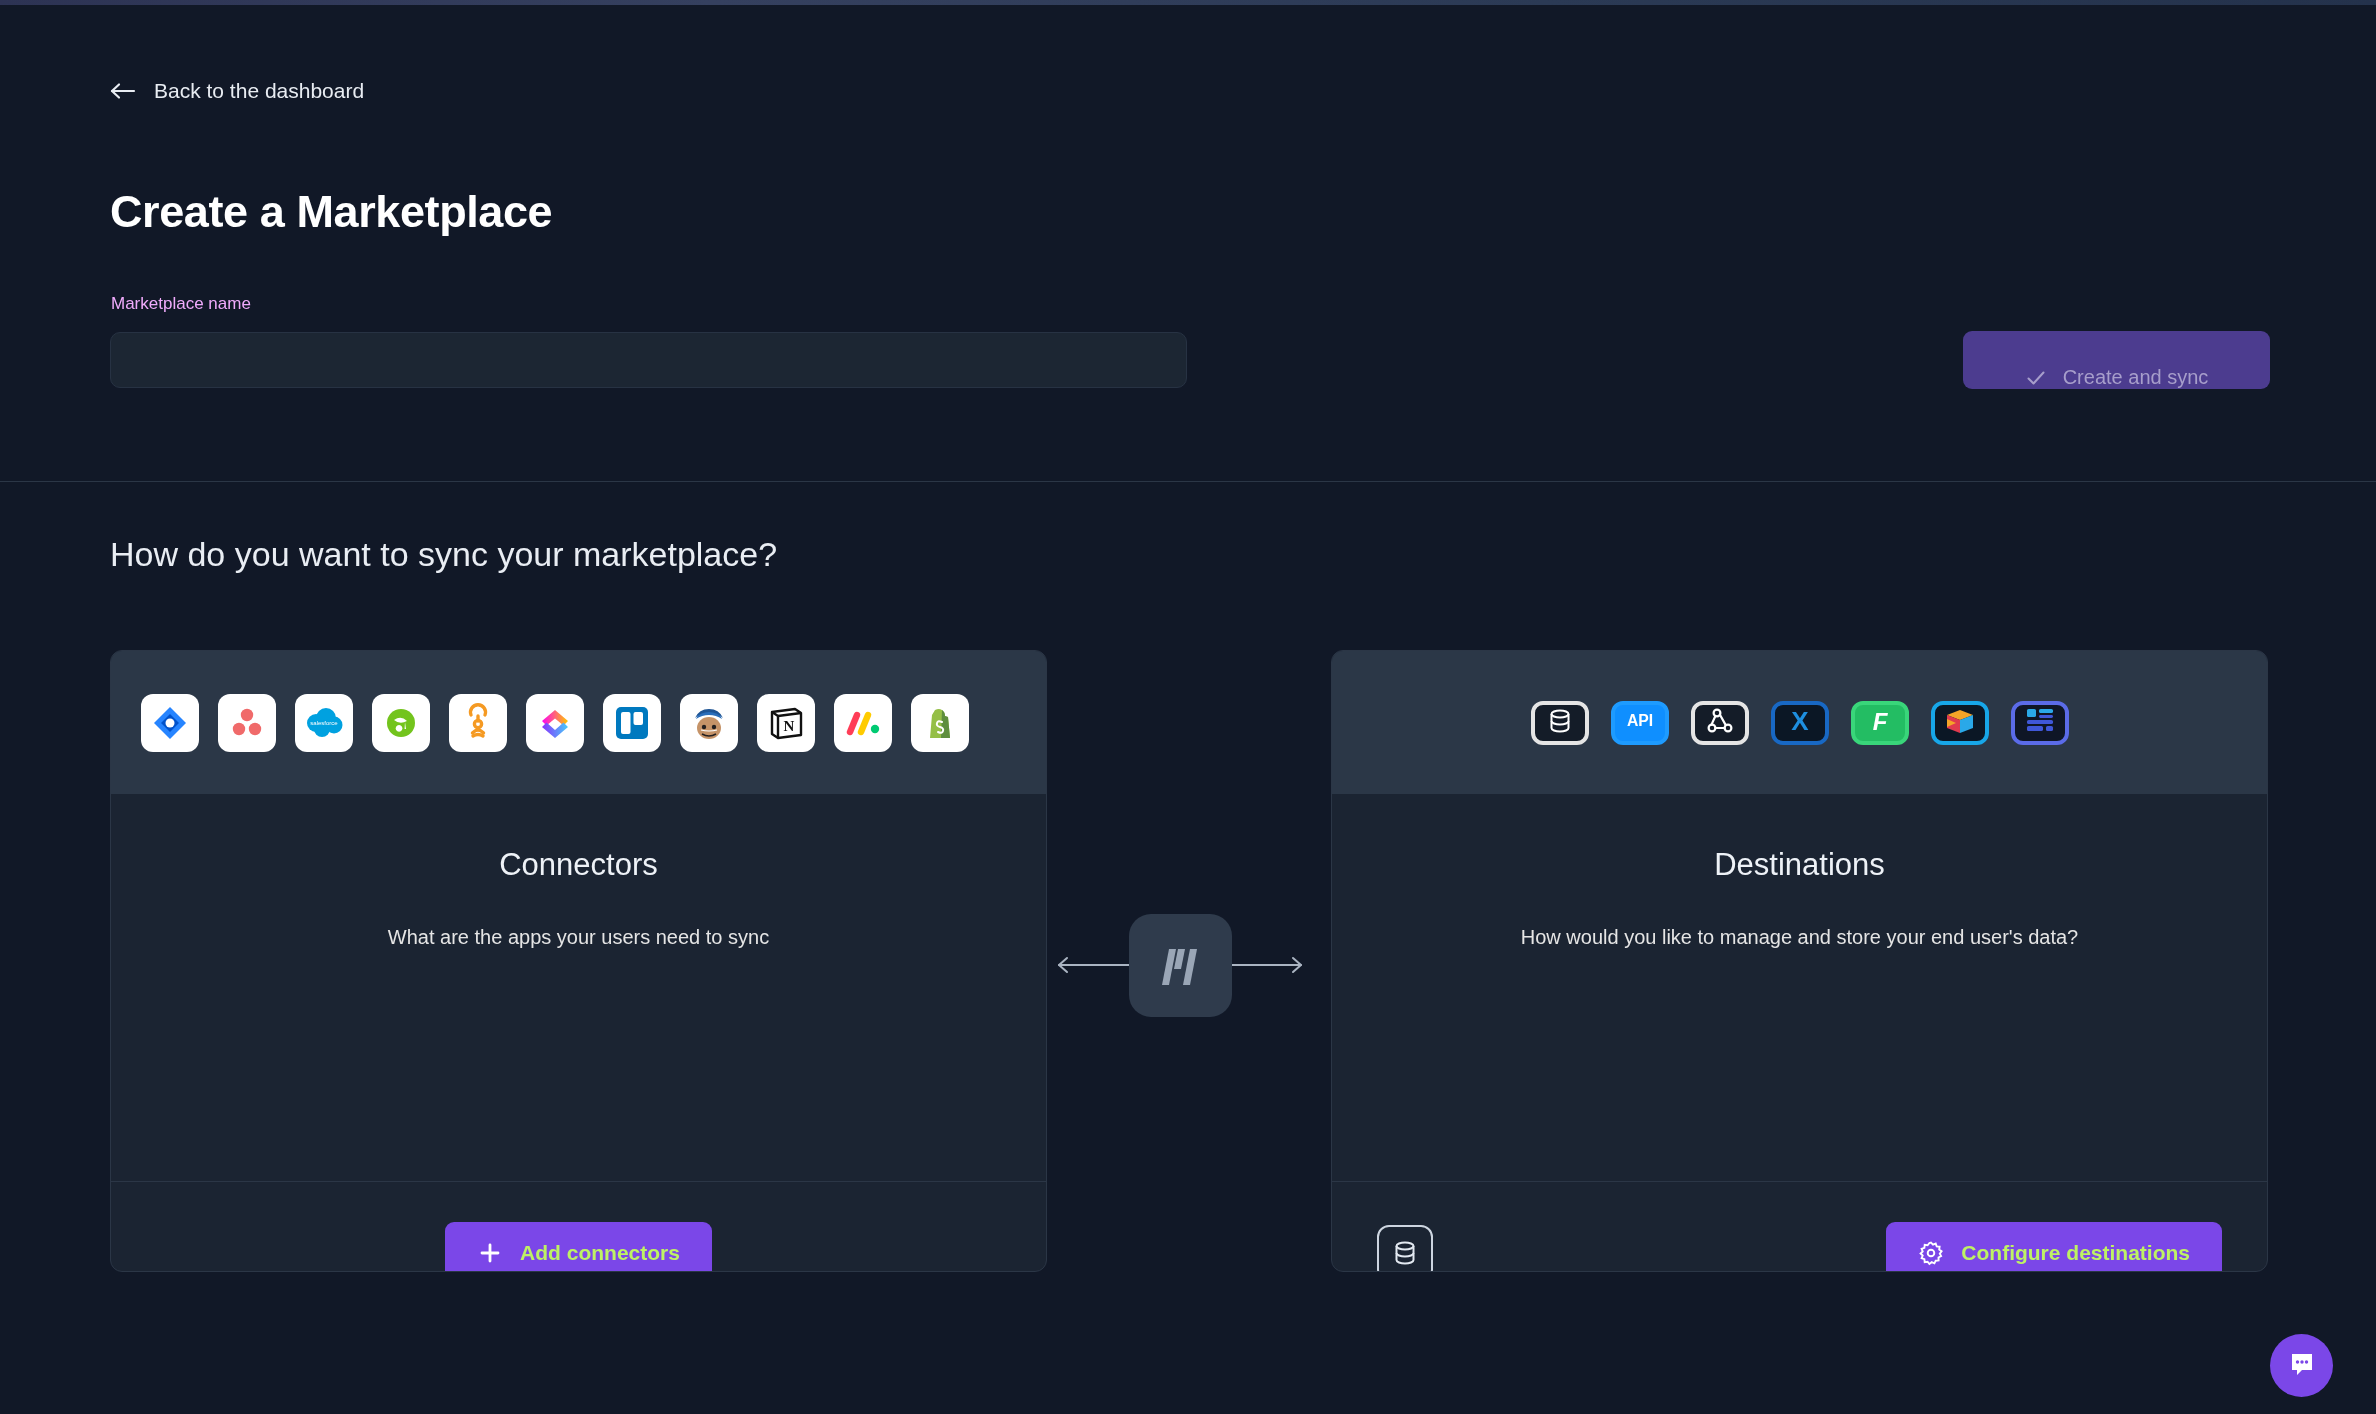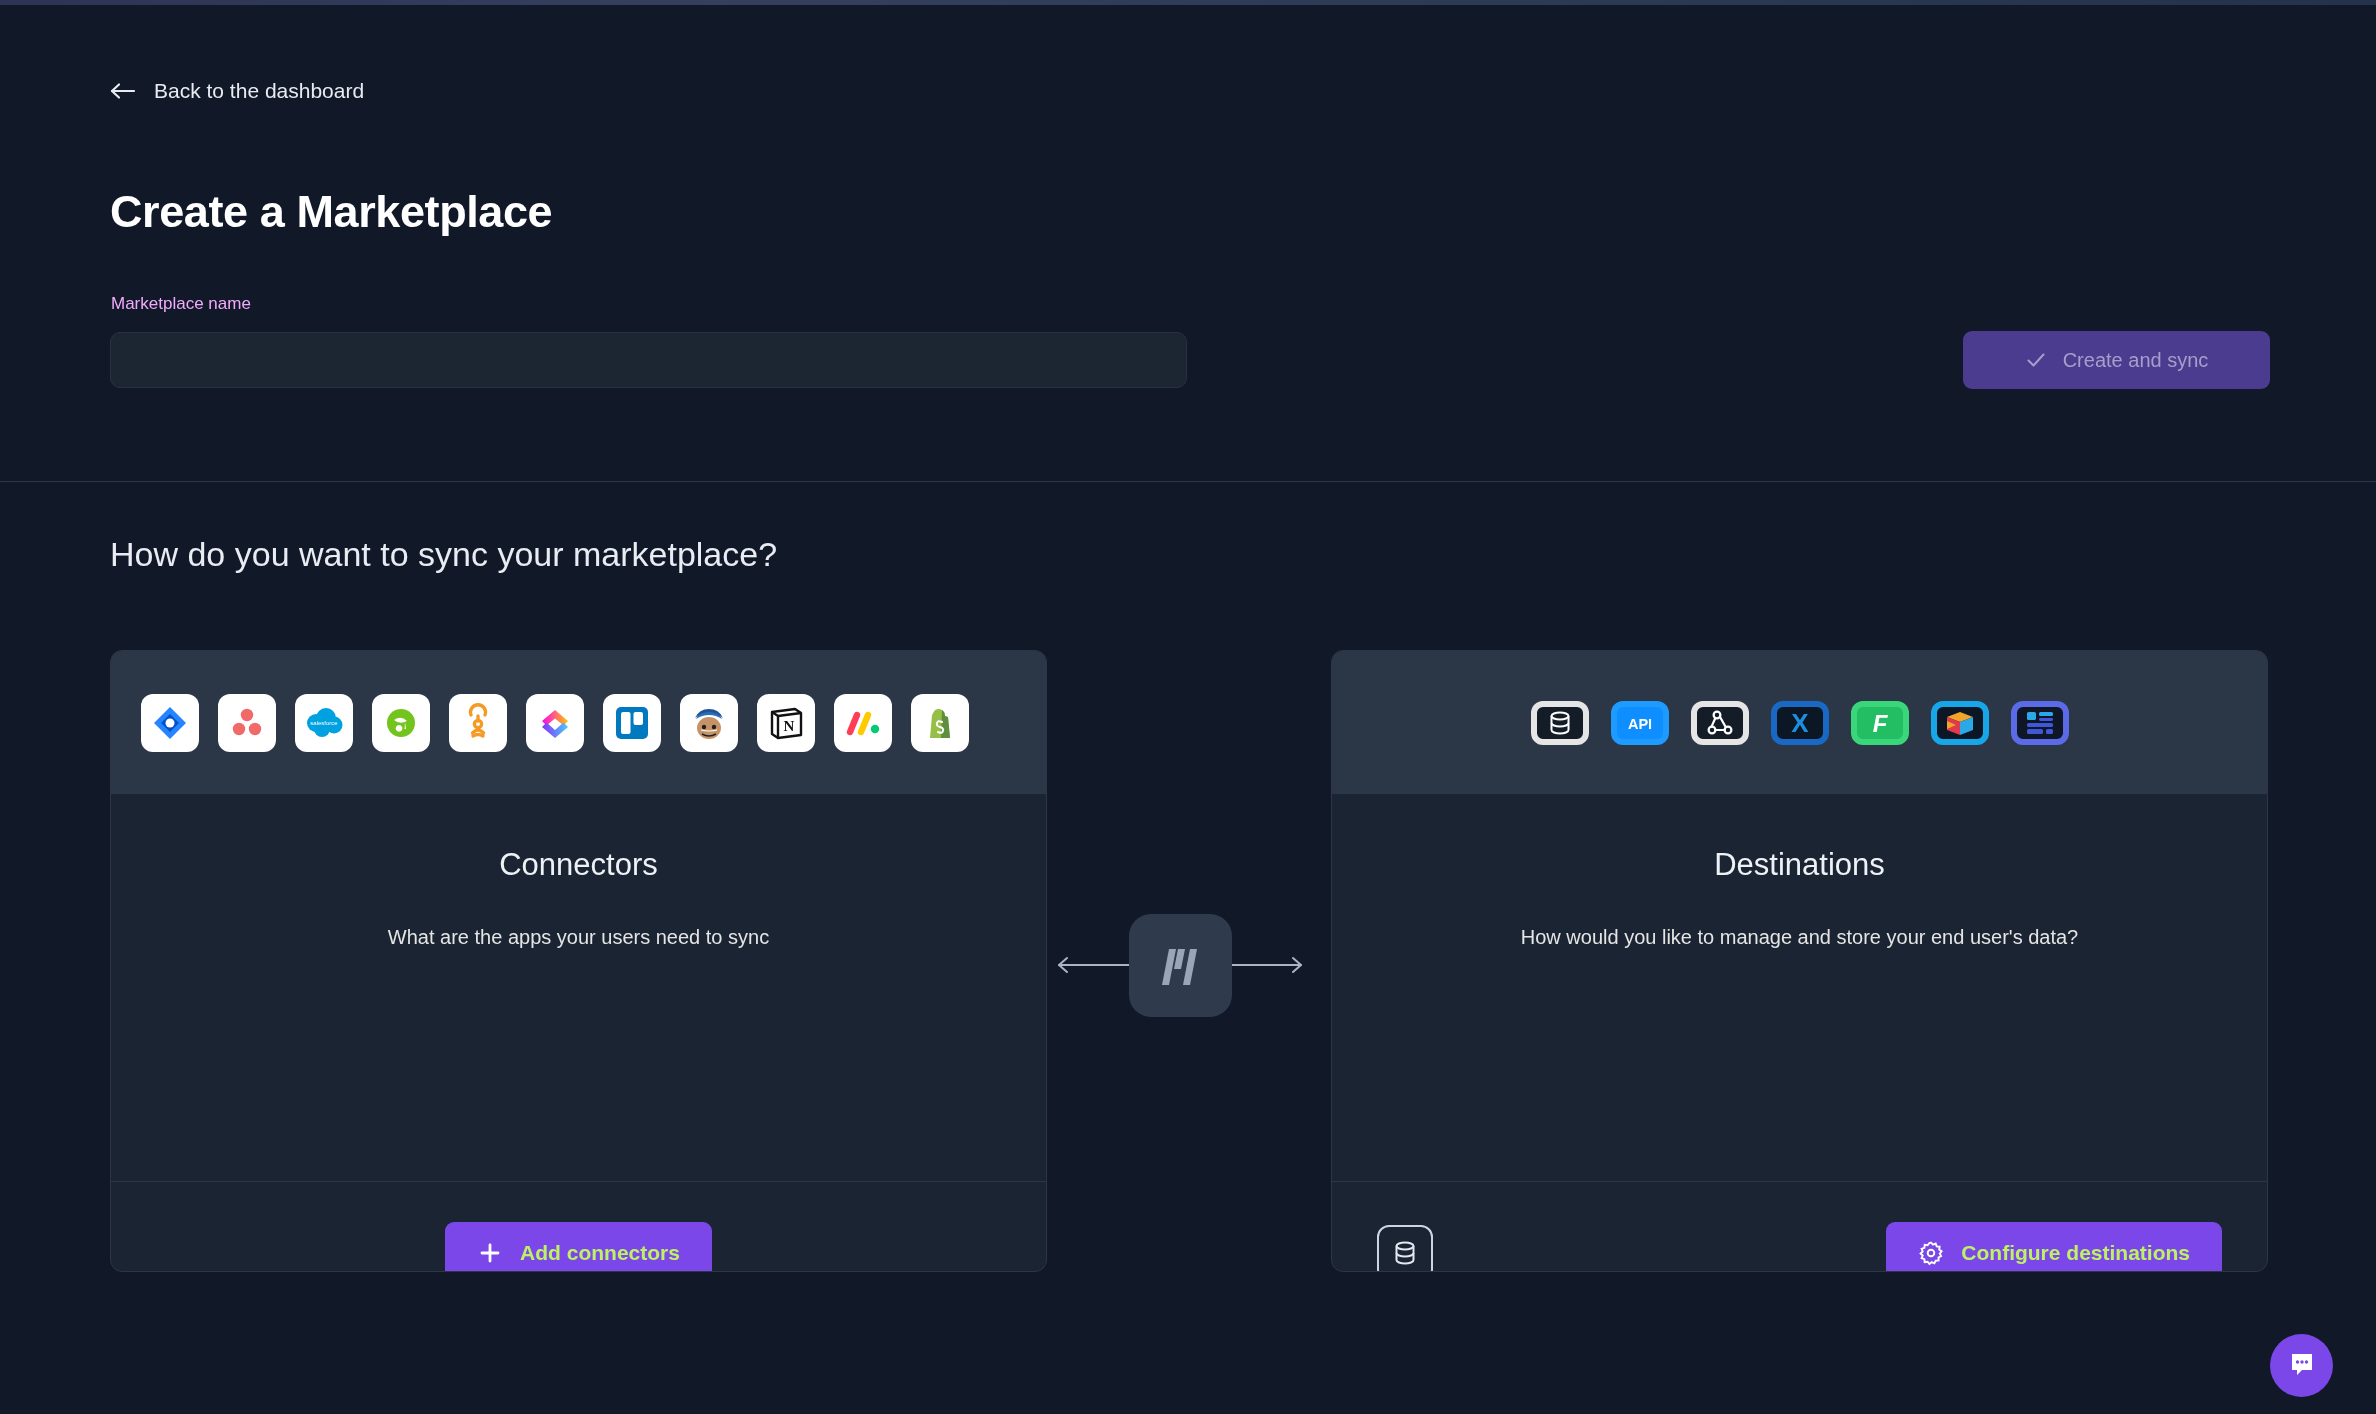--- a/index.html
+++ b/index.html
@@ -45,21 +45,21 @@
     color: #e8ecf2; font-size: 18px; padding: 0 20px;
     font-family: "Liberation Sans", sans-serif;
     outline: none;
   }
   .name-input::placeholder { color: #5c6879; }
 
   .create-btn {
     position: absolute; left: 1963px; top: 327px;
     width: 307px; height: 58px;
     background: #4c3c8f; border: none; border-radius: 9px;
-    display: flex; align-items: center; justify-content: center; gap: 16px;
+    display: flex; align-items: flex-end; justify-content: center; gap: 16px;
     color: #a79ecb; font-size: 20px; cursor: default;
     font-family: "Liberation Sans", sans-serif;
   }
   .create-btn .chk { display:block; width: 22px; height: 22px; }
 
   .divider {
     position: absolute; left: 0; top: 477px; width: 100%; height: 1px;
     background: #2b3646;
   }
 
@@ -84,22 +84,22 @@
   }
   #destinations-card .card-head { justify-content: center; gap: 22px; }
 
   .app-icon {
     width: 58px; height: 58px; border-radius: 12px; background: #ffffff;
     display: flex; align-items: center; justify-content: center; flex: 0 0 auto;
     overflow: hidden;
   }
   .dest-icon {
     width: 58px; height: 44px; border-radius: 12px;
-    display: flex; align-items: center; justify-content: center; flex: 0 0 auto;
-    background: #141c28; border: 6px solid #e5e5e5; overflow: hidden;
+    display: flex; align-items: flex-start; justify-content: center; flex: 0 0 auto;
+    background: #141c28; border: 4px solid #e5e5e5; overflow: hidden;
   }
 
   .card-body { position: relative; height: 334px; }
   .card-title {
     text-align: center; color: #eef2f7; font-size: 31px; margin-top: 53px; font-weight: 400;
   }
   .card-sub {
     text-align: center; color: #e5e5e5; font-size: 20px; margin-top: 43px;
   }
 

